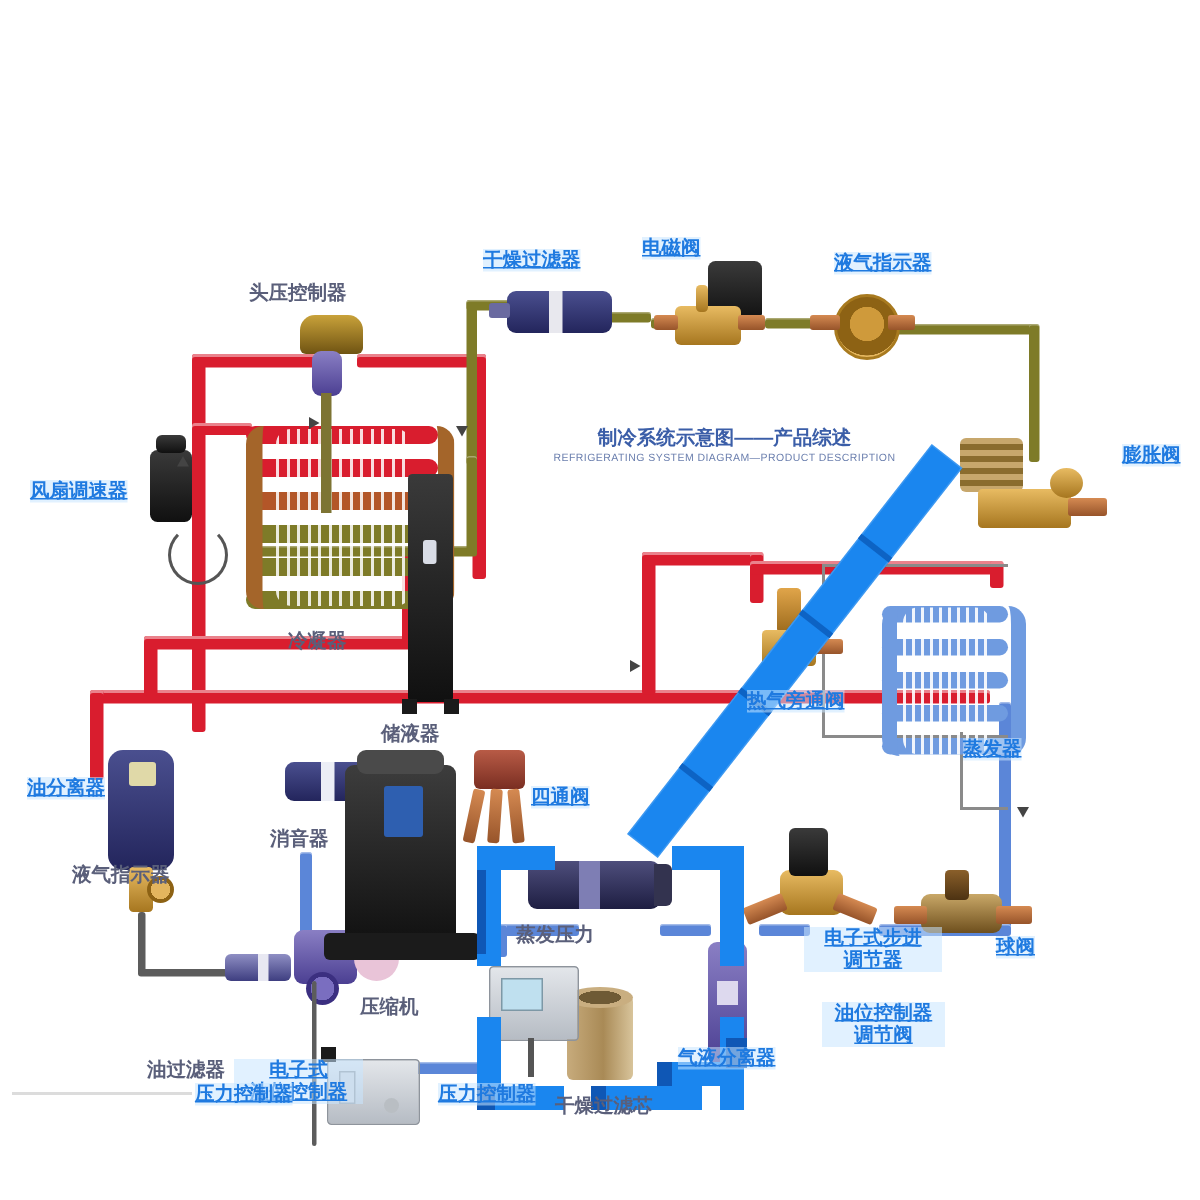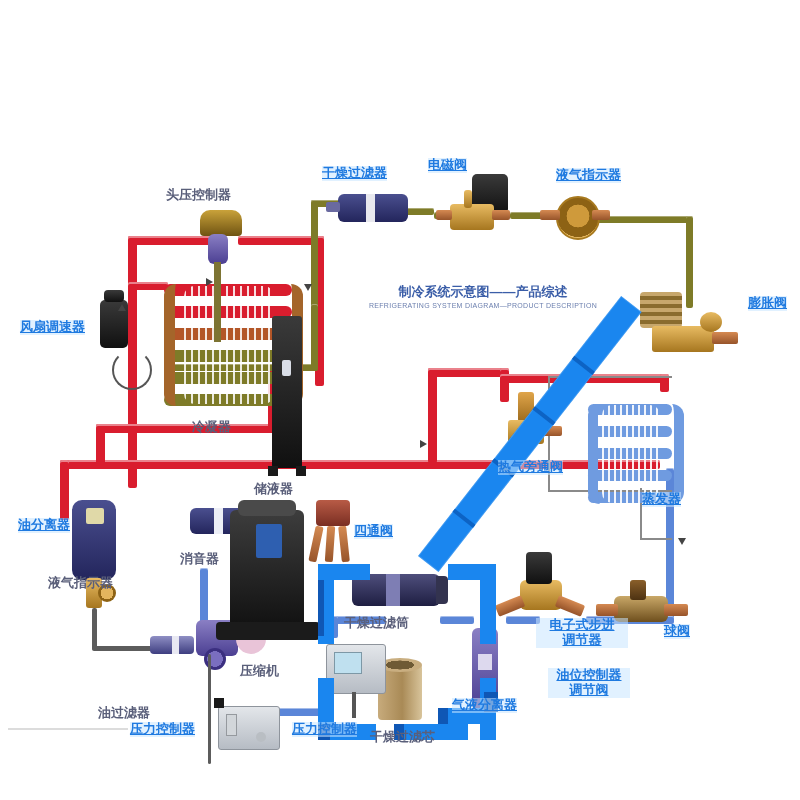--- a/index.html
+++ b/index.html
@@ -316,22 +316,26 @@
     <div class="lbl lbl-blue" style="left:748px;top:228px;">膨胀阀</div>
     <div class="lbl lbl-blue" style="left:20px;top:252px;">风扇调速器</div>
     <div class="lbl lbl-gray" style="left:192px;top:352px;">冷凝器</div>
     <div class="lbl lbl-gray" style="left:254px;top:414px;">储液器</div>
     <div class="lbl lbl-blue" style="left:498px;top:392px;">热气旁通阀</div>
     <div class="lbl lbl-blue" style="left:642px;top:424px;">蒸发器</div>
     <div class="lbl lbl-blue" style="left:18px;top:450px;">油分离器</div>
     <div class="lbl lbl-gray" style="left:48px;top:508px;">液气指示器</div>
     <div class="lbl lbl-gray" style="left:98px;top:638px;">油过滤器</div>
     <div class="lbl lbl-gray" style="left:180px;top:484px;">消音器</div>
+    <div class="lbl lbl-blue lbl-c" style="left:156px;top:638px;width:86px;white-space:normal;">
+      <span>电子式</span><br>
+      <span>油位控制器</span>
+    </div>
     <div class="lbl lbl-blue" style="left:354px;top:456px;">四通阀</div>
-    <div class="lbl lbl-gray" style="left:344px;top:548px;">干燥过滤筒</div>
+    <div class="lbl lbl-gray" style="left:344px;top:548px;">蒸发压力</div>
     <div class="lbl lbl-gray" style="left:370px;top:662px;">干燥过滤芯</div>
     <div class="lbl lbl-gray" style="left:240px;top:596px;">压缩机</div>
     <div class="lbl lbl-blue" style="left:130px;top:654px;">压力控制器</div>
     <div class="lbl lbl-blue" style="left:292px;top:654px;">压力控制器</div>
     <div class="lbl lbl-blue" style="left:452px;top:630px;">气液分离器</div>
     <div class="lbl lbl-blue lbl-c" style="left:536px;top:550px;width:92px;white-space:normal;">
       <span>电子式步进</span><br>
       <span>调节器</span>
     </div>
     <div class="lbl lbl-blue lbl-c" style="left:548px;top:600px;width:82px;white-space:normal;">

